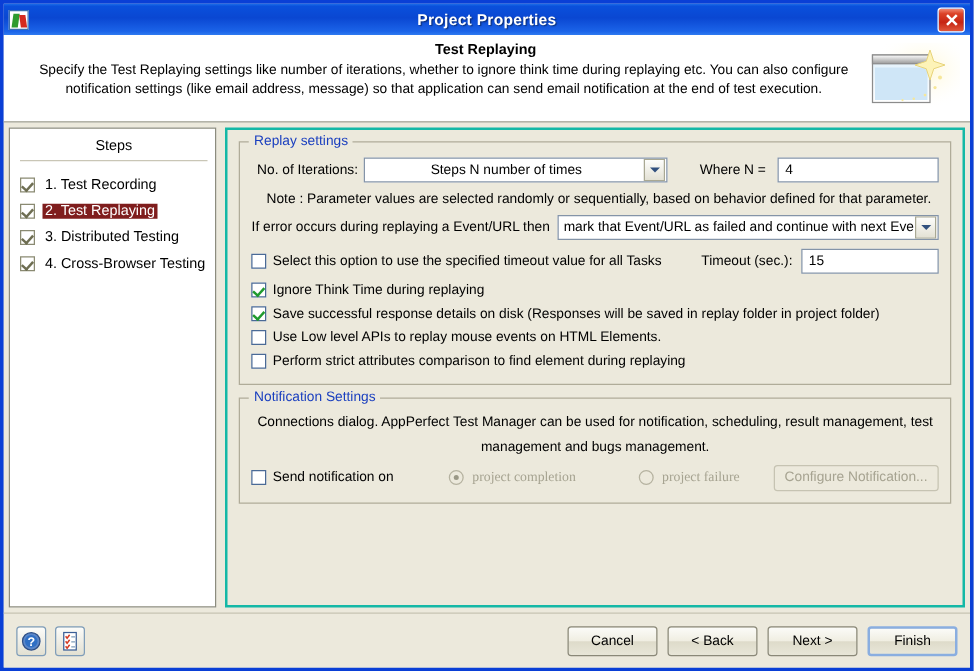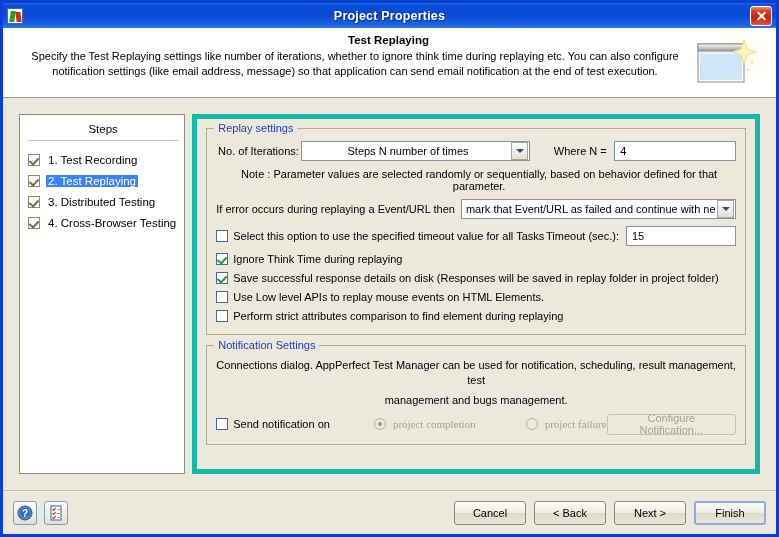--- a/index.html
+++ b/index.html
@@ -111,21 +111,21 @@
   #wizard-graphic {
     position: absolute;
     right: 8px; top: 6px;
     width: 78px; height: 58px;
   }
 
   
   #body {
     flex: 1 1 auto;
     display: flex;
-    padding: 16px;
+    padding: 4px;
     gap: 7px;
     background: #ECE9DC;
     overflow: hidden;
   }
 
   
   #steps-panel {
     flex: 0 0 156px;
     background: #FFFFFF;
     border: 1px solid #8C8C7E;
@@ -161,29 +161,29 @@
     border-width: 0 2px 2px 0;
     transform: rotate(42deg);
   }
   .step-label {
     font-size: 11.5px;
     color: #000;
     padding: 0 2px;
     white-space: nowrap;
   }
   .step-row.selected .step-label {
-    background: #3b82f6;
+    background: #7f1d1d;
     color: #FFFFFF;
   }
 
   
   #settings-panel {
     flex: 1 1 auto;
     background: #ECE9DC;
-    border: 5px solid #14b8a6;
+    border: 2px solid #14b8a6;
     padding: 9px 9px 0 9px;
     overflow: hidden;
   }
 
   
   .groupbox {
     border: 1px solid #B0AC99;
     position: relative;
     padding: 12px 9px 9px 9px;
     margin-bottom: 10px;

